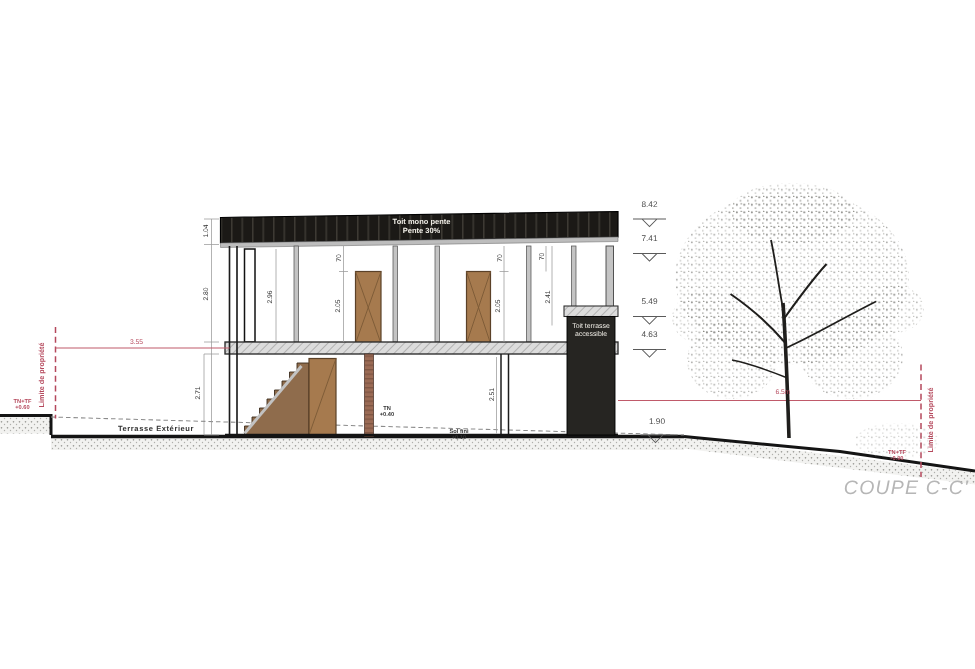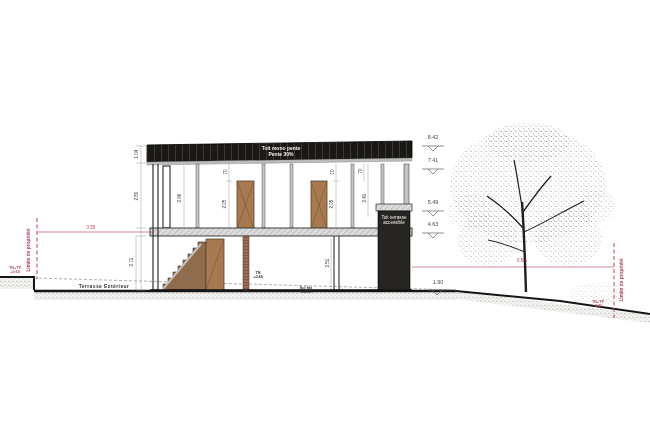--- a/index.html
+++ b/index.html
@@ -188,13 +188,14 @@
   <div class="lbl v red b" style="left:622px;top:280px;font-size:4.8px;">Limite de propriété</div>
   <div class="lbl red b" style="left:15px;top:270px;font-size:3.8px;"><span>TN+TF</span><br><span>+0.60</span></div>
   <div class="lbl red b" style="left:598px;top:304px;font-size:3.8px;"><span>TN+TF</span><br><span>-0.90</span></div>
   <div class="lbl red" style="left:91px;top:228px;font-size:4.5px;">3.55</div>
   <div class="lbl red" style="left:522px;top:261px;font-size:4.5px;">6.5m</div>
 
   <div class="lbl b" style="left:104px;top:287px;font-size:5px;letter-spacing:.4px;">Terrasse Extérieur</div>
   <div class="lbl b" style="left:258px;top:275px;font-size:3.8px;"><span>TN</span><br><span>+0.40</span></div>
   <div class="lbl b" style="left:306px;top:290px;font-size:3.8px;"><span>Sol fini</span><br><span>+0.10</span></div>
 
+  <div class="lbl title" style="left:558px;top:318px;transform:none;width:88px;">COUPE C-C'</div>
 </div>
 
 </body></html>

